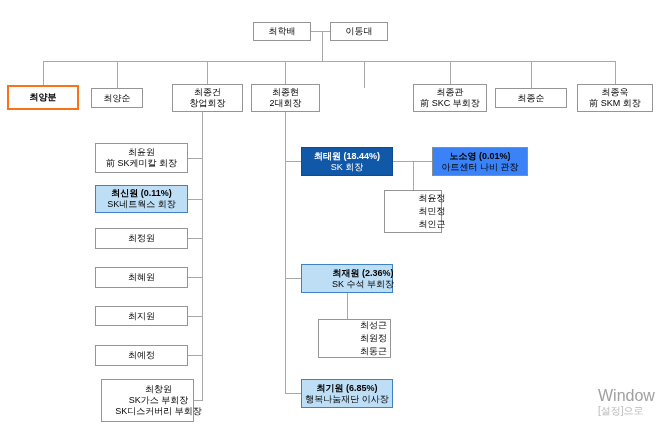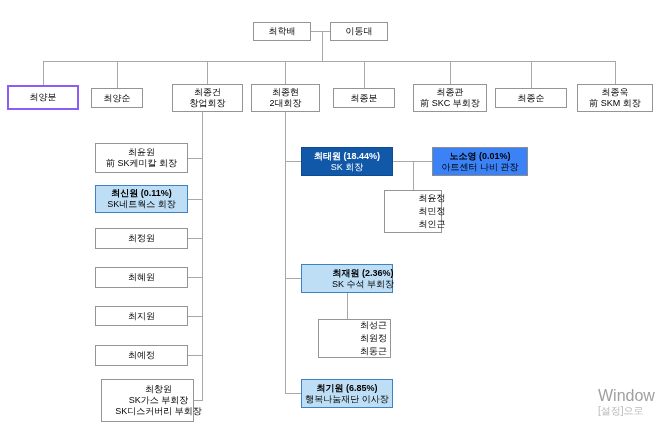--- a/index.html
+++ b/index.html
@@ -9,21 +9,21 @@
   }
   #stage{position:absolute;left:0;top:0;width:660px;height:425px;}
 
   .box{
     position:absolute;background:#ffffff;border:1px solid #959595;
     display:flex;flex-direction:column;align-items:center;justify-content:center;
     font-size:9px;line-height:11px;text-align:center;color:#000;
     box-sizing:border-box;white-space:nowrap;
   }
   .box .b{font-weight:bold;}
-  .thick{border:2px solid #8b5cf6;}
+  .thick{border:2px solid #f97316;font-weight:bold;}
   .blue-dark{background:#1159a8;border-color:#0d4c92;color:#ffffff;}
   .blue-light{background:#bddef5;border-color:#3c82c4;}
   .gray{background:#3b82f6;border-color:#8c8c8c;}
   .kids{line-height:13px;padding-left:38px;}
 
   .hl,.vl{position:absolute;background:#a8a8a8;}
   .hl{height:1px;}
   .vl{width:1px;}
 
   
@@ -133,23 +133,20 @@
     <span>최양순</span>
   </div>
   <div class="box" id="b-jonggeon">
     <span>최종건</span>
     <span>창업회장</span>
   </div>
   <div class="box" id="b-jonghyun">
     <span>최종현</span>
     <span>2대회장</span>
   </div>
-  <div class="box" id="b-jongbun">
-    <span>최종분</span>
-  </div>
   <div class="box" id="b-jongsun">
     <span>최종순</span>
   </div>
   <div class="box" id="b-jonggwan">
     <span>최종관</span>
     <span>前 SKC 부회장</span>
   </div>
   <div class="box" id="b-jonguk">
     <span>최종욱</span>
     <span>前 SKM 회장</span>

